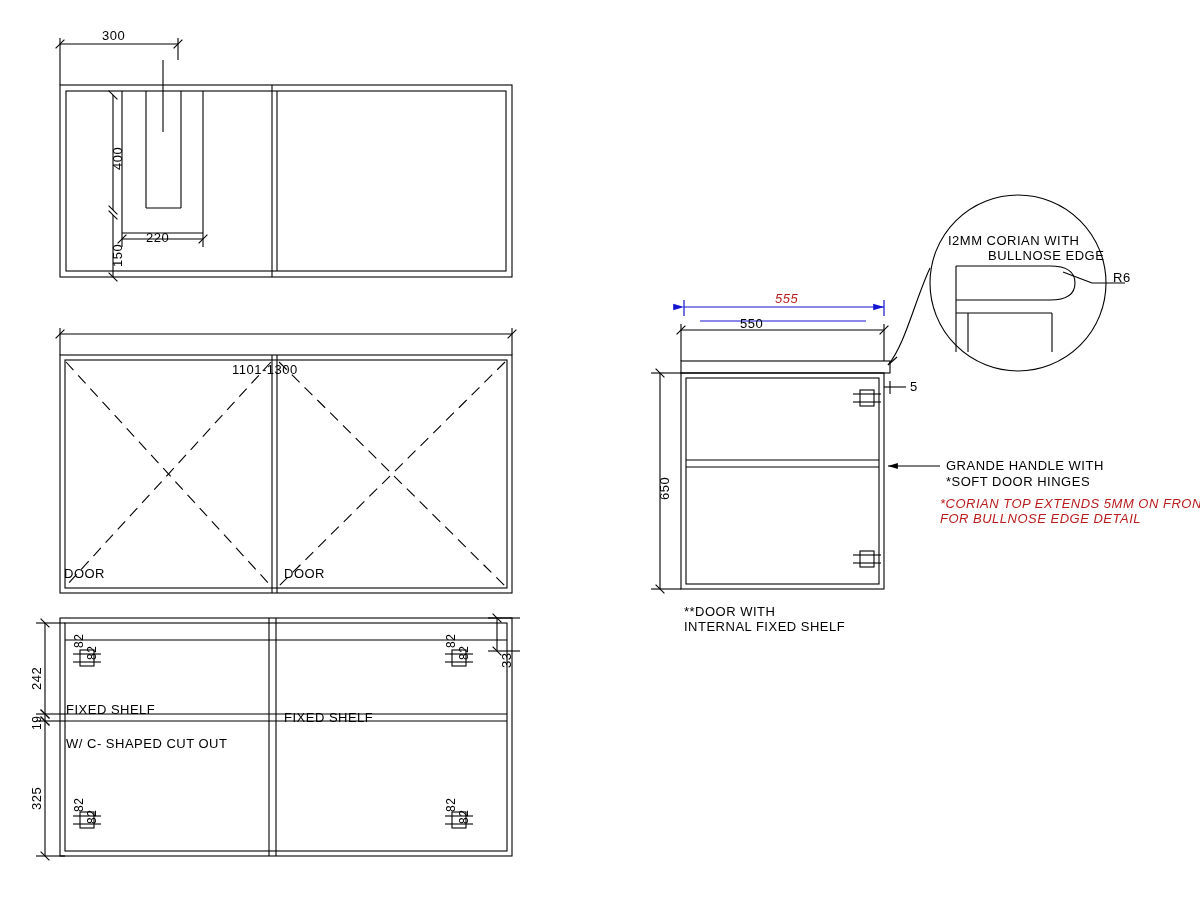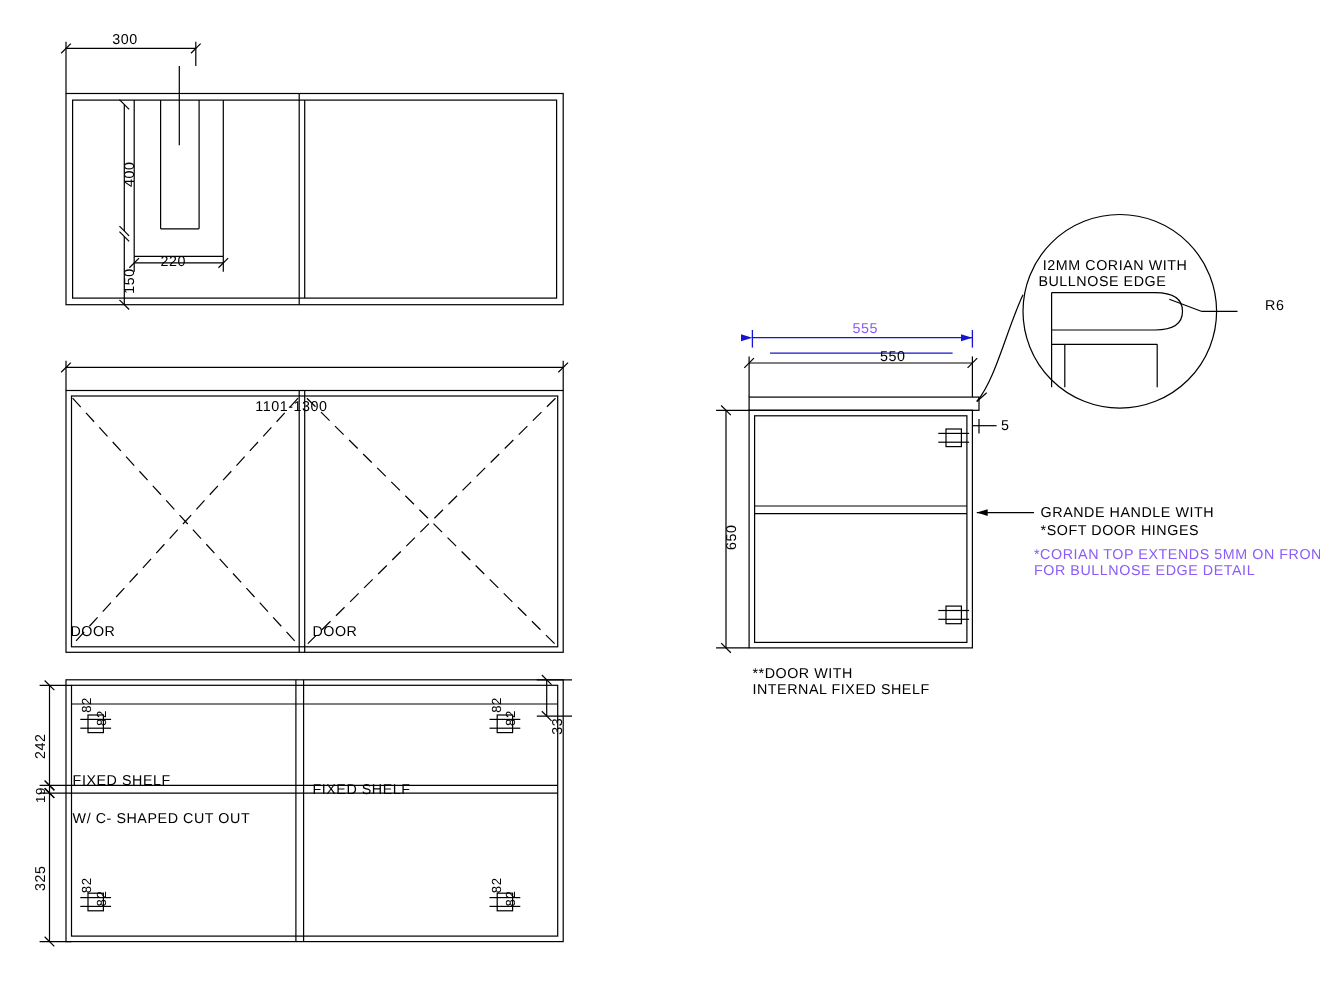--- a/index.html
+++ b/index.html
@@ -29,21 +29,21 @@
   }
   .lbl {
     position: absolute;
     font-family: "Liberation Sans", sans-serif;
     font-size: 13px;
     letter-spacing: 0.5px;
     color: #000;
     white-space: pre;
     line-height: 15px;
   }
-  .lbl.blue { color: #8b5cf6; }
+  .lbl.blue { color: #b91c1c; font-style: italic; }
   .lbl.vert {
     transform-origin: left top;
     transform: rotate(-90deg);
   }
   .lbl.small { font-size: 12px; }
 </style>
 </head>
 <body>
 
 <div id="sheet">
@@ -225,28 +225,28 @@
   <div class="lbl small vert" style="left:72px; top:812px;">82</div>
   <div class="lbl small vert" style="left:85px; top:824px;">82</div>
   <div class="lbl small vert" style="left:444px; top:812px;">82</div>
   <div class="lbl small vert" style="left:457px; top:824px;">82</div>
 
   <div class="lbl" style="left:66px; top:702px;">FIXED SHELF</div>
   <div class="lbl" style="left:66px; top:717px;margin-top:19px;">W/ C- SHAPED CUT OUT</div>
   <div class="lbl" style="left:284px; top:710px;">FIXED SHELF</div>
 
   <div class="lbl blue" style="left:775px; top:291px;">555</div>
-  <div class="lbl" style="left:800px; top:316px;">550</div>
+  <div class="lbl" style="left:740px; top:316px;">550</div>
   <div class="lbl vert" style="left:657px; top:500px;">650</div>
   <div class="lbl" style="left:910px; top:379px;">5</div>
 
   <div class="lbl" style="left:684px; top:604px;text-align:center;">**DOOR WITH</div>
   <div class="lbl" style="left:684px; top:619px;text-align:center;">INTERNAL FIXED SHELF</div>
   <div class="lbl" style="left:946px; top:458px;">GRANDE HANDLE WITH</div>
   <div class="lbl" style="left:946px; top:474px;">*SOFT DOOR HINGES</div>
   <div class="lbl blue" style="left:940px; top:496px;">*CORIAN TOP EXTENDS 5MM ON FRONT</div>
   <div class="lbl blue" style="left:940px; top:511px;">FOR BULLNOSE EDGE DETAIL</div>
 
   <div class="lbl" style="left:948px; top:233px;text-align:right;">I2MM CORIAN WITH</div>
-  <div class="lbl" style="left:944px; top:248px;">BULLNOSE EDGE</div>
-  <div class="lbl" style="left:1150px; top:270px;text-align:right;">R6</div>
+  <div class="lbl" style="left:988px; top:248px;">BULLNOSE EDGE</div>
+  <div class="lbl" style="left:1113px; top:270px;text-align:right;">R6</div>
 
 </div>
 
 </body></html>

